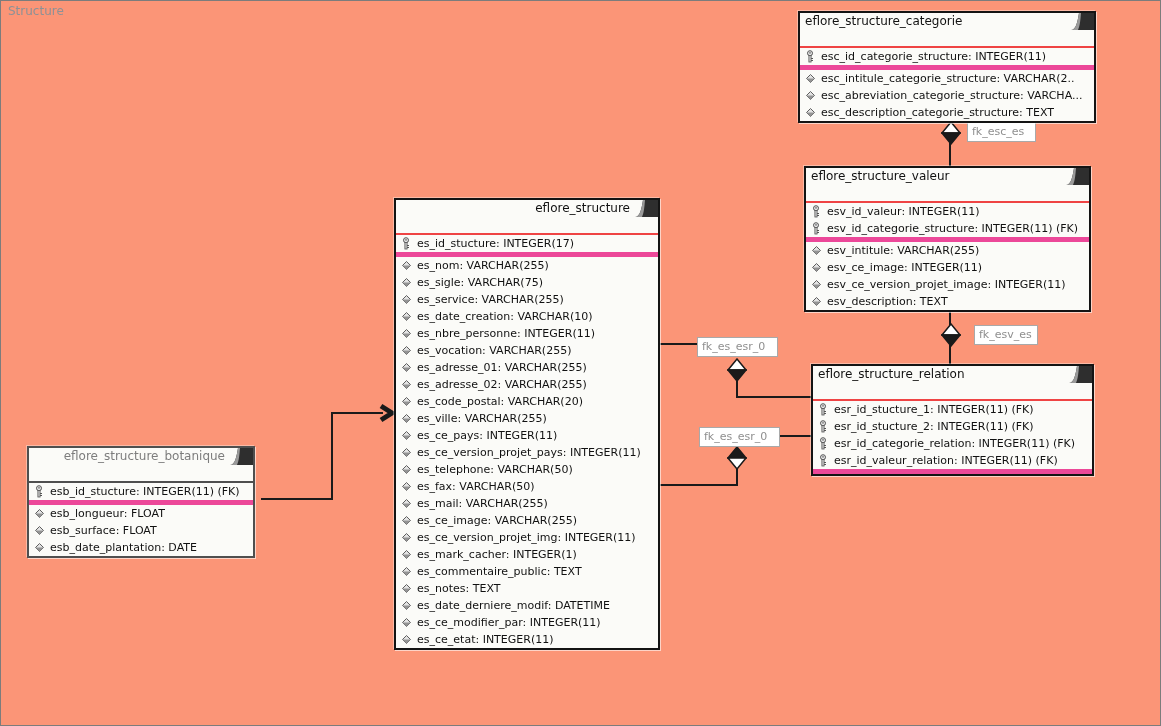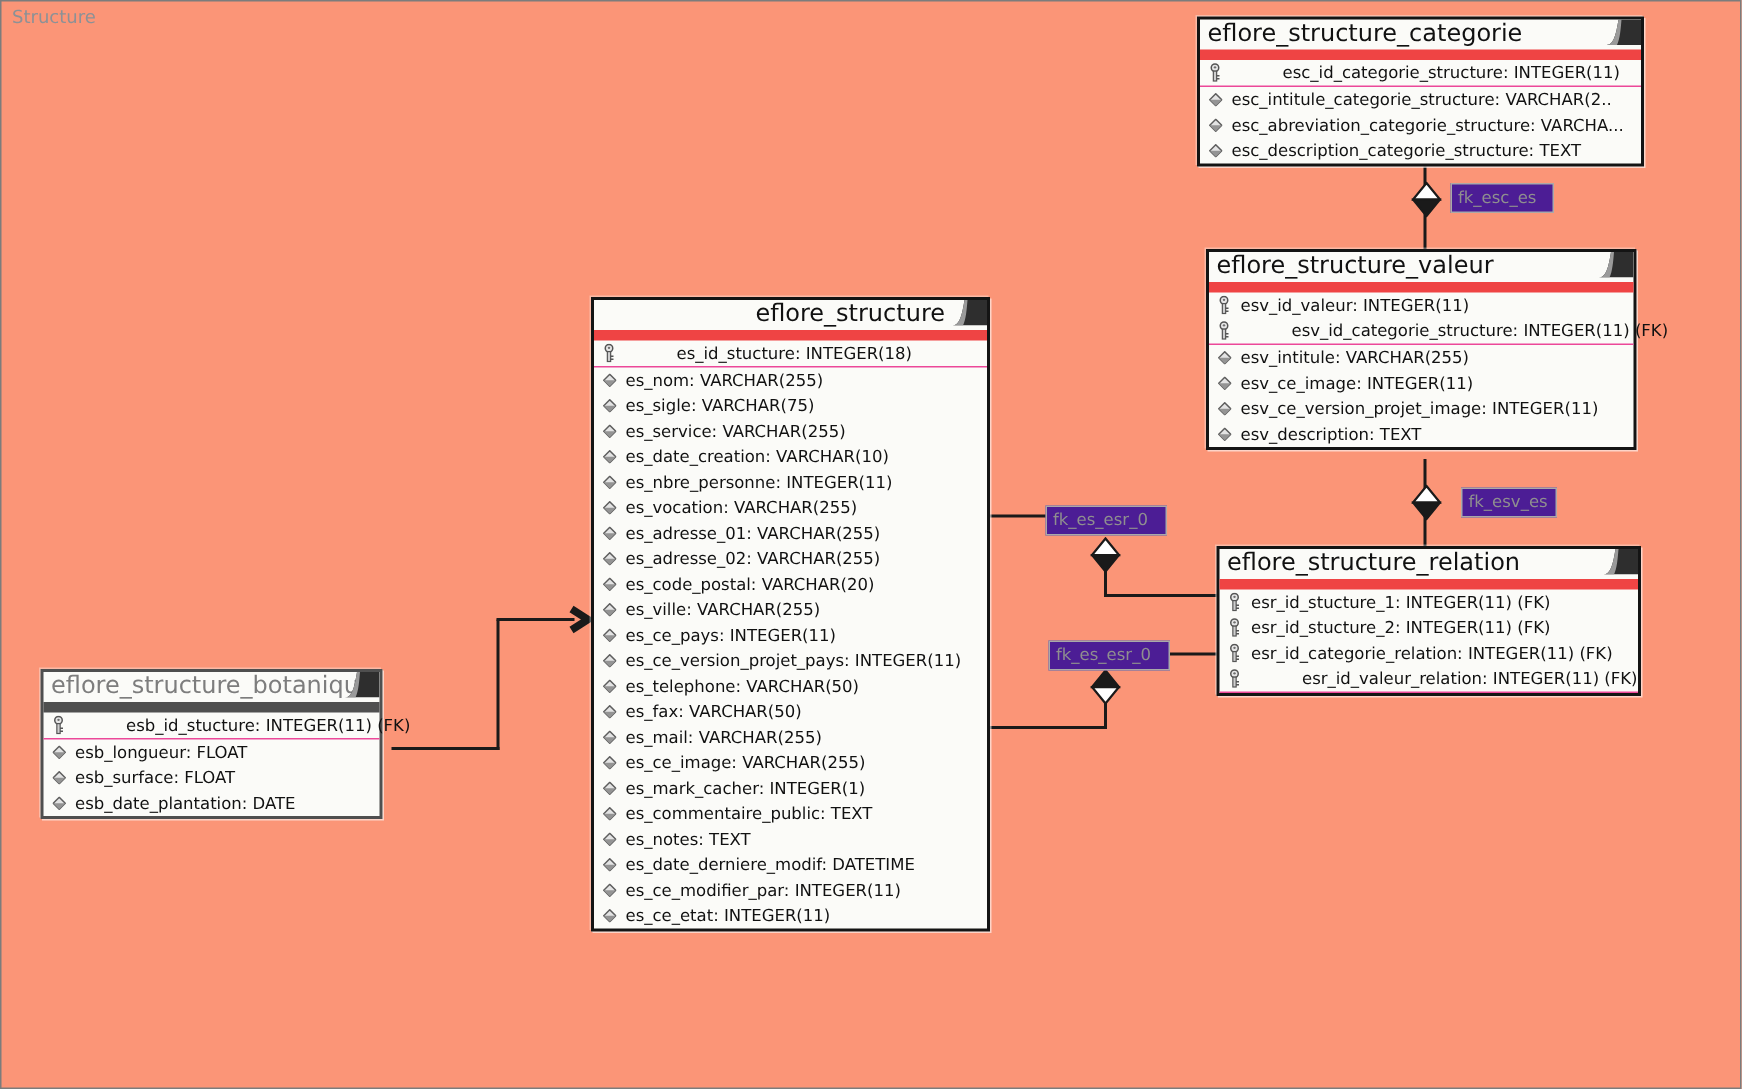--- a/index.html
+++ b/index.html
@@ -9,38 +9,38 @@
     font-family:"DejaVu Sans", sans-serif; overflow:hidden;
   }
   #region-label {
     position:absolute; left:7px; top:3px; font-size:12px; color:#8c9196; white-space:nowrap;
   }
   .table {
     position:absolute; background:#fbfbf8; border:2px solid #141414;
     box-shadow:1px 1px 0 rgba(255,255,255,.6), -1px -1px 0 rgba(255,255,255,.35);
   }
   .titlebar {
-    position:relative; height:17px; border-bottom:7px solid #ef4444;
-    font-size:16px; color:#111; line-height:17px; padding:0 28px 3px 5px; white-space:nowrap;
+    position:relative; height:17px; border-bottom:2px solid #ef4444;
+    font-size:12px; color:#111; line-height:17px; padding:0 28px 16px 5px; white-space:nowrap;
   }
   .corner { position:absolute; right:0; top:0; width:26px; height:17px; }
   .row {
     height:17px; font-size:11px; color:#111; white-space:nowrap;
     display:flex; align-items:center; padding-left:4px;
   }
   .row .icn { flex:0 0 12px; display:flex; align-items:center; justify-content:center; margin-right:5px; }
   .row .coltext { white-space:nowrap; }
-  .pk-sep { border-bottom:1px solid #ec4899;gap:34px; }
+  .pk-sep { border-bottom:5px solid #ec4899; }
   .table.muted { border-color:#4f4f4f; }
   .table.muted .titlebar { color:#7d7d7d; border-bottom-color:#4f4f4f; }
   .line { position:absolute; background:#1a1a1a; }
   .marker { position:absolute; }
   .label-box {
     position:absolute; height:20px; box-sizing:border-box;
-    background:#4c1d95; border:1px solid #a9a9a9; color:#8f8f8f;
+    background:#ffffff; border:1px solid #a9a9a9; color:#8f8f8f;
     font-size:11px; line-height:18px; padding:0 4px; overflow:hidden; white-space:nowrap;
   }
 </style>
 </head>
 <body>
 
 <div id="canvas">
   <div id="region-label">Structure</div>
 
   <div class="line" style="left:948px;top:99px;width:2px;height:68px;"></div>
@@ -275,21 +275,21 @@
     </div>
     <div class="row pk-sep">
         <span class="icn">
           <svg width="10" height="13" viewBox="0 0 10 13">
             <circle cx="5" cy="3.2" r="2.5" fill="#e6e6e6" stroke="#555" stroke-width="1"></circle>
             <circle cx="5" cy="2.9" r="0.8" fill="#6e6e6e"></circle>
             <rect x="3.9" y="5.4" width="2.2" height="6.6" fill="#cfcfcf" stroke="#555" stroke-width="0.8"></rect>
             <path d="M6,8.5 h2 M6,10.5 h2" stroke="#555" stroke-width="1"></path>
           </svg>
         </span>
-        <span class="coltext">es_id_stucture: INTEGER(18)</span>
+        <span class="coltext">es_id_stucture: INTEGER(17)</span>
       </div>
     <div class="row">
         <span class="icn">
           <svg width="9" height="9" viewBox="0 0 9 9">
             <path d="M4.5,0.5 L8.5,4.5 L4.5,8.5 L0.5,4.5 Z" fill="#e3e3e3" stroke="#5e5e5e"></path>
             <path d="M8.5,4.5 L4.5,8.5 L0.5,4.5 Z" fill="#949494"></path>
           </svg>
         </span>
         <span class="coltext">es_nom: VARCHAR(255)</span>
       </div>
@@ -420,20 +420,29 @@
         <span class="coltext">es_mail: VARCHAR(255)</span>
       </div>
     <div class="row">
         <span class="icn">
           <svg width="9" height="9" viewBox="0 0 9 9">
             <path d="M4.5,0.5 L8.5,4.5 L4.5,8.5 L0.5,4.5 Z" fill="#e3e3e3" stroke="#5e5e5e"></path>
             <path d="M8.5,4.5 L4.5,8.5 L0.5,4.5 Z" fill="#949494"></path>
           </svg>
         </span>
         <span class="coltext">es_ce_image: VARCHAR(255)</span>
+      </div>
+    <div class="row">
+        <span class="icn">
+          <svg width="9" height="9" viewBox="0 0 9 9">
+            <path d="M4.5,0.5 L8.5,4.5 L4.5,8.5 L0.5,4.5 Z" fill="#e3e3e3" stroke="#5e5e5e"></path>
+            <path d="M8.5,4.5 L4.5,8.5 L0.5,4.5 Z" fill="#949494"></path>
+          </svg>
+        </span>
+        <span class="coltext">es_ce_version_projet_img: INTEGER(11)</span>
       </div>
     <div class="row">
         <span class="icn">
           <svg width="9" height="9" viewBox="0 0 9 9">
             <path d="M4.5,0.5 L8.5,4.5 L4.5,8.5 L0.5,4.5 Z" fill="#e3e3e3" stroke="#5e5e5e"></path>
             <path d="M8.5,4.5 L4.5,8.5 L0.5,4.5 Z" fill="#949494"></path>
           </svg>
         </span>
         <span class="coltext">es_mark_cacher: INTEGER(1)</span>
       </div>

